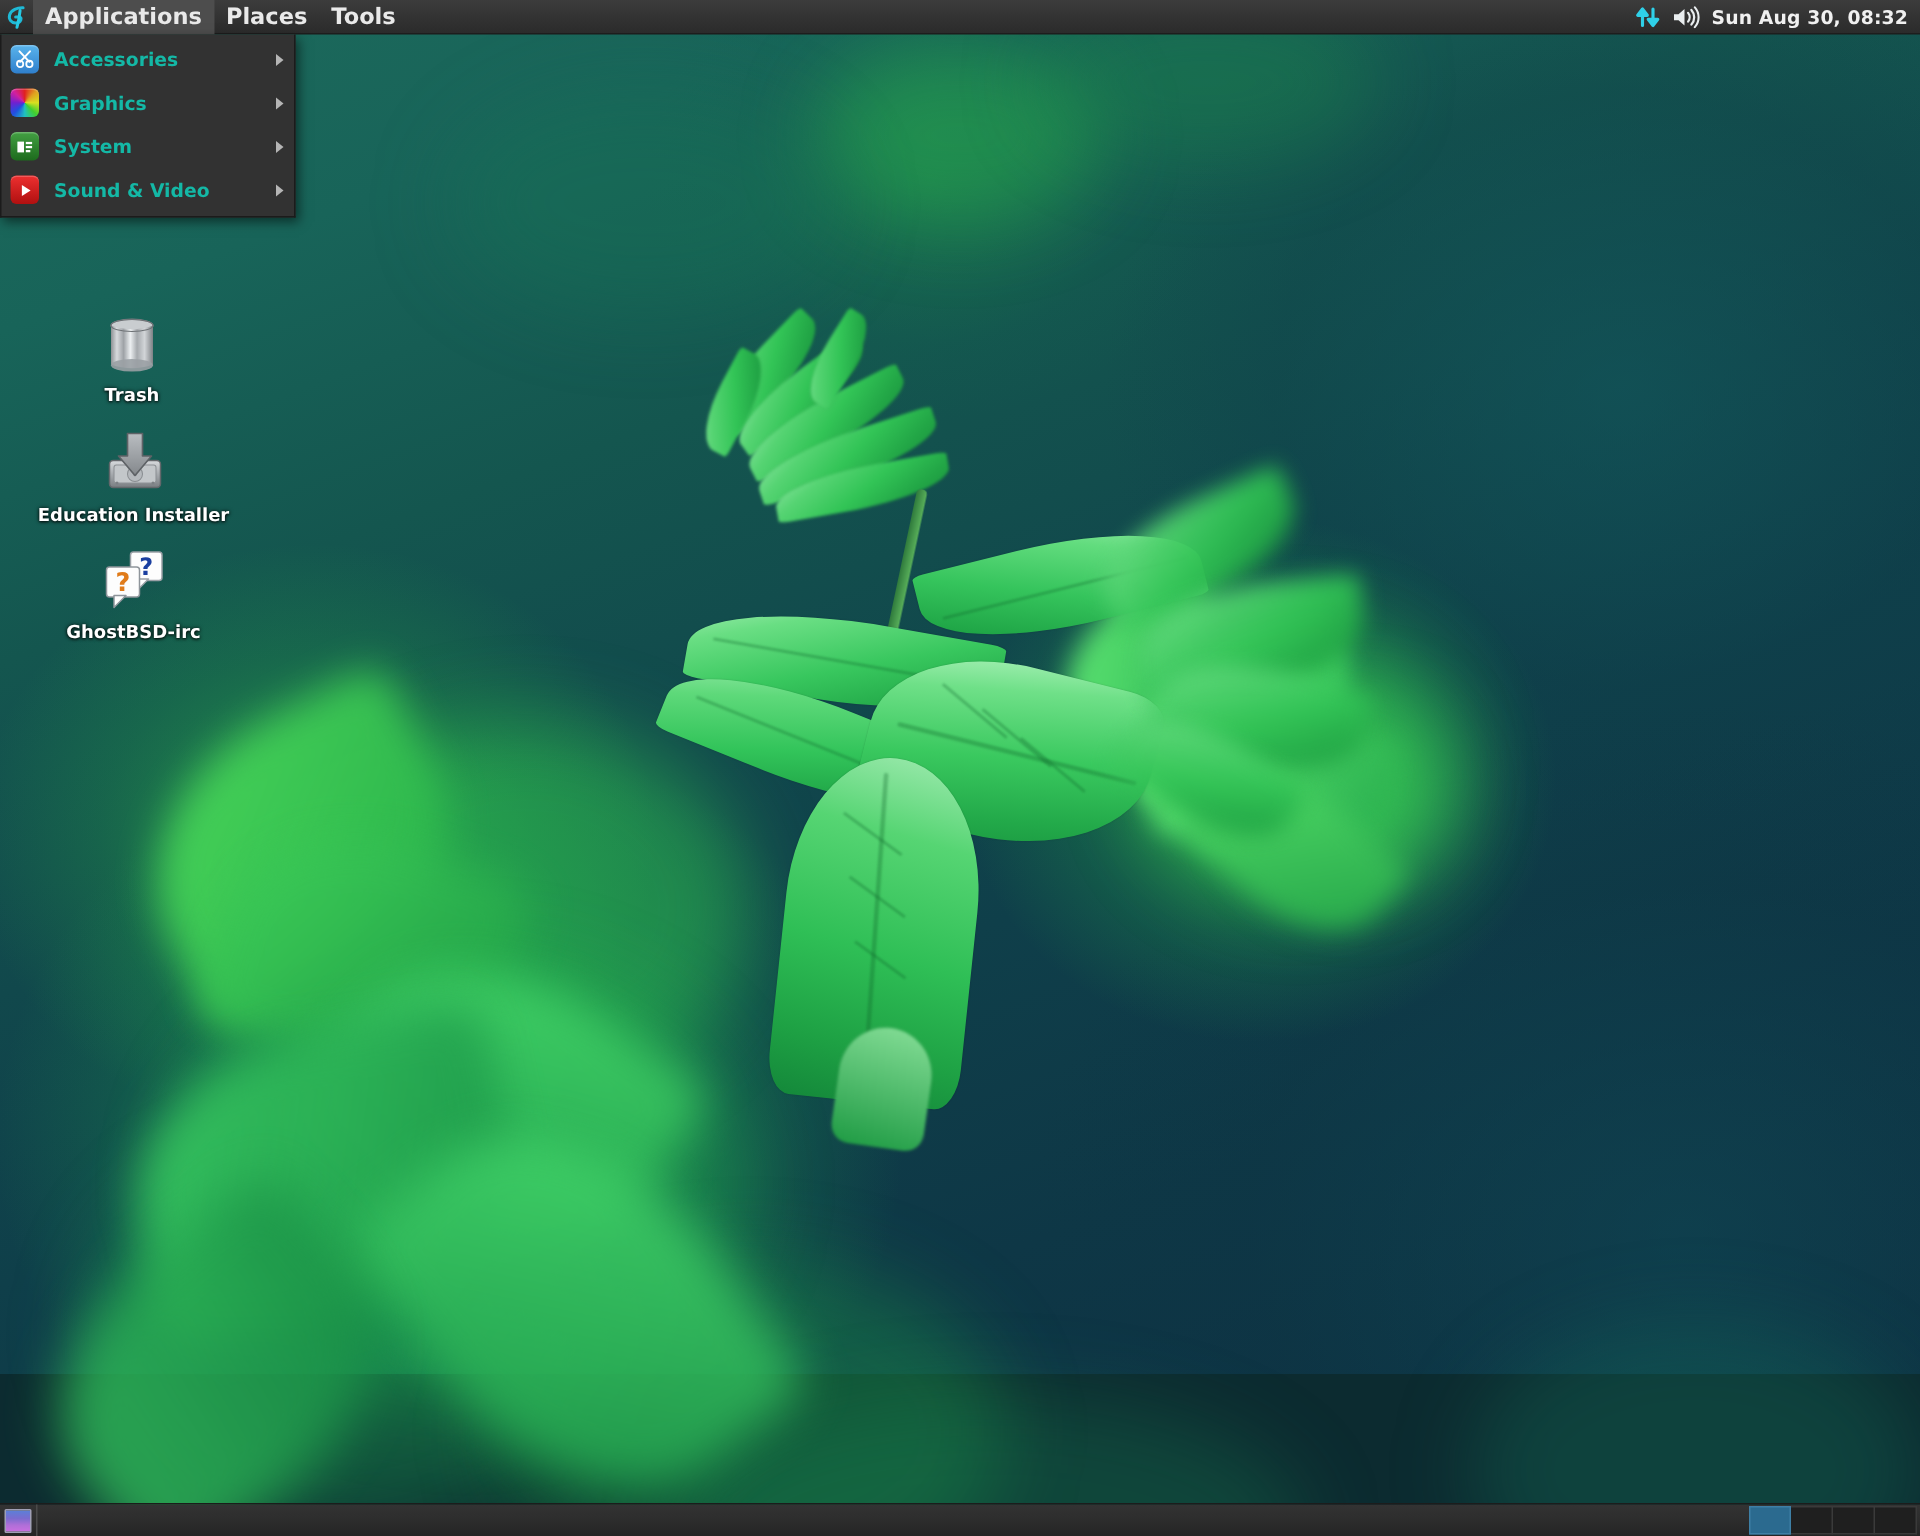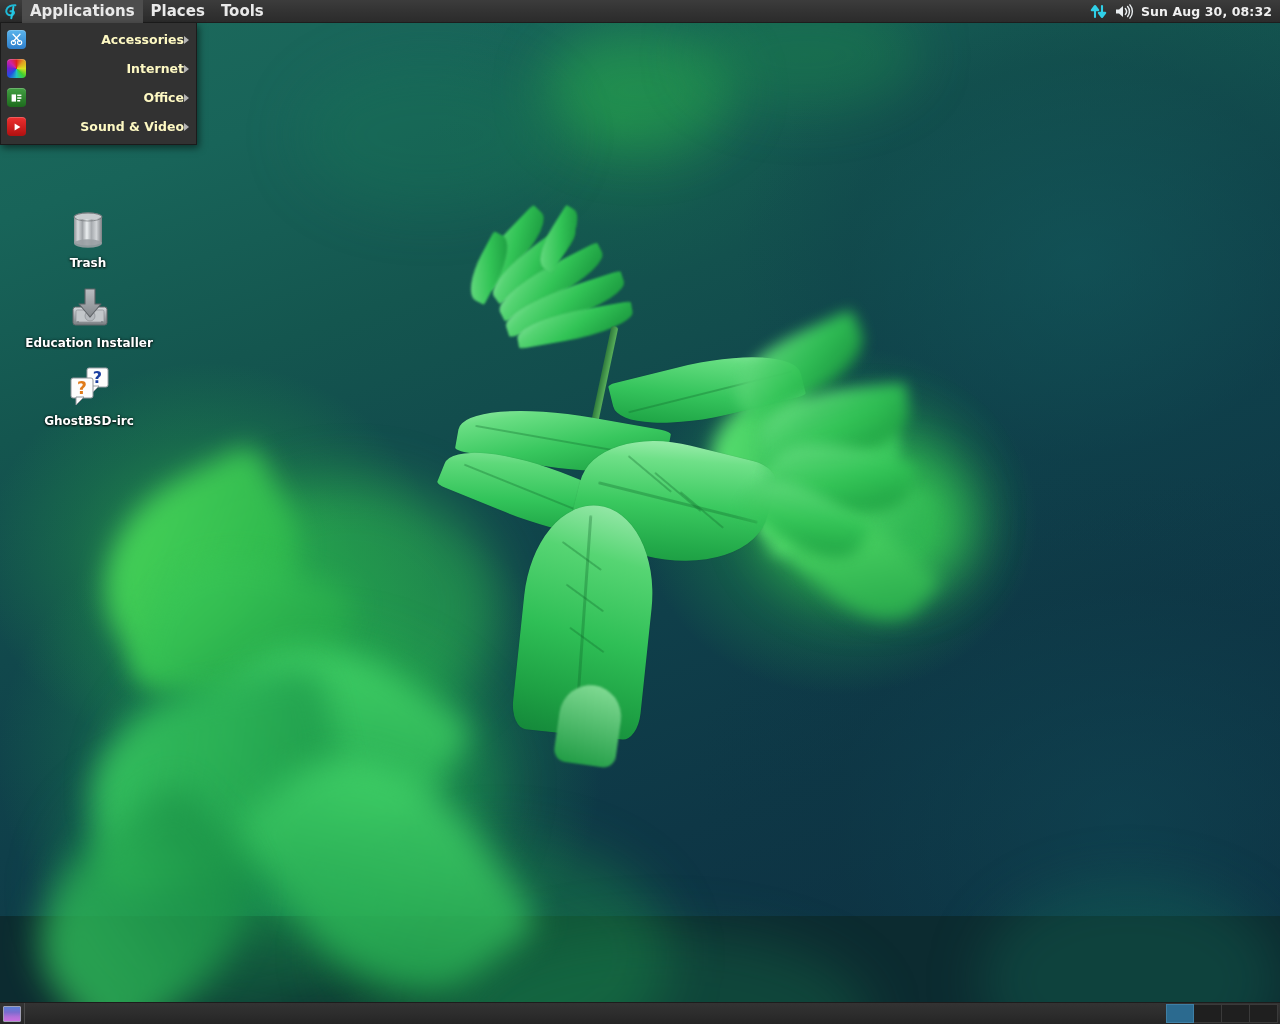--- a/index.html
+++ b/index.html
@@ -67,22 +67,22 @@
   
   #app-menu {
     position:absolute; left:0; top:23px; width:197px;
     background:#323232;
     border:1px solid #1b1b1b; border-top:none;
     box-shadow:2px 3px 7px rgba(0,0,0,0.5);
     z-index:60; padding:2px 0 3px 0;
   }
   .menu-row {
     display:flex; align-items:center; height:29px; padding:0 5px 0 6px;
-    color:#fef9c3; font-size:12.5px; font-weight:bold;
-    font-family:"DejaVu Sans", sans-serif; cursor:default;text-align:right;
+    color:#14b8a6; font-size:12.5px; font-weight:bold;
+    font-family:"DejaVu Sans", sans-serif; cursor:default;
   }
   .menu-icon {
     width:19px; height:19px; border-radius:4px; margin-right:10px;
     display:flex; align-items:center; justify-content:center;
     flex:0 0 19px; font-size:11px; color:#fff; overflow:hidden;
     box-shadow:inset 0 1px 0 rgba(255,255,255,0.22);
   }
   .menu-label { flex:1 1 auto; }
   .submenu-arrow {
     width:0; height:0; border-left:5px solid #b5b5b5;
@@ -313,35 +313,35 @@
         <path d="M3.4 8.2 L10 1.2 M9.6 8.2 L3 1.2" stroke="#fff" stroke-width="1.3" stroke-linecap="round"></path>
       </svg>
     </span>
     <span class="menu-label">Accessories</span>
     <span class="submenu-arrow"></span>
   </div>
 
 
   <div class="menu-row">
     <span class="menu-icon" style="background:conic-gradient(#e02020,#e0a020,#d8e020,#40d030,#20c0c0,#2050e0,#7020d0,#d020a0,#e02020);"></span>
-    <span class="menu-label">Internet</span>
+    <span class="menu-label">Graphics</span>
     <span class="submenu-arrow"></span>
   </div>
 
 
   <div class="menu-row">
     <span class="menu-icon" style="background:linear-gradient(180deg,#43a043,#1d6b1d);">
       <svg width="13" height="12" viewBox="0 0 13 12">
         <rect x="1.6" y="2.4" width="4.4" height="7.2" fill="#ffffff"></rect>
         <rect x="7.2" y="2.6" width="4.2" height="1.5" fill="#ffffff"></rect>
         <rect x="7.2" y="5.3" width="4.2" height="1.5" fill="#ffffff"></rect>
         <rect x="7.2" y="8.0" width="3.0" height="1.5" fill="#ffffff"></rect>
       </svg>
     </span>
-    <span class="menu-label">Office</span>
+    <span class="menu-label">System</span>
     <span class="submenu-arrow"></span>
   </div>
 
   <div class="menu-row">
     <span class="menu-icon" style="background:linear-gradient(180deg,#ee3030,#b01010);">
       <svg width="12" height="12" viewBox="0 0 12 12">
         <path d="M3.6 2.4 L9.4 6 L3.6 9.6 Z" fill="#ffffff"></path>
       </svg>
     </span>
     <span class="menu-label">Sound &amp; Video</span>

